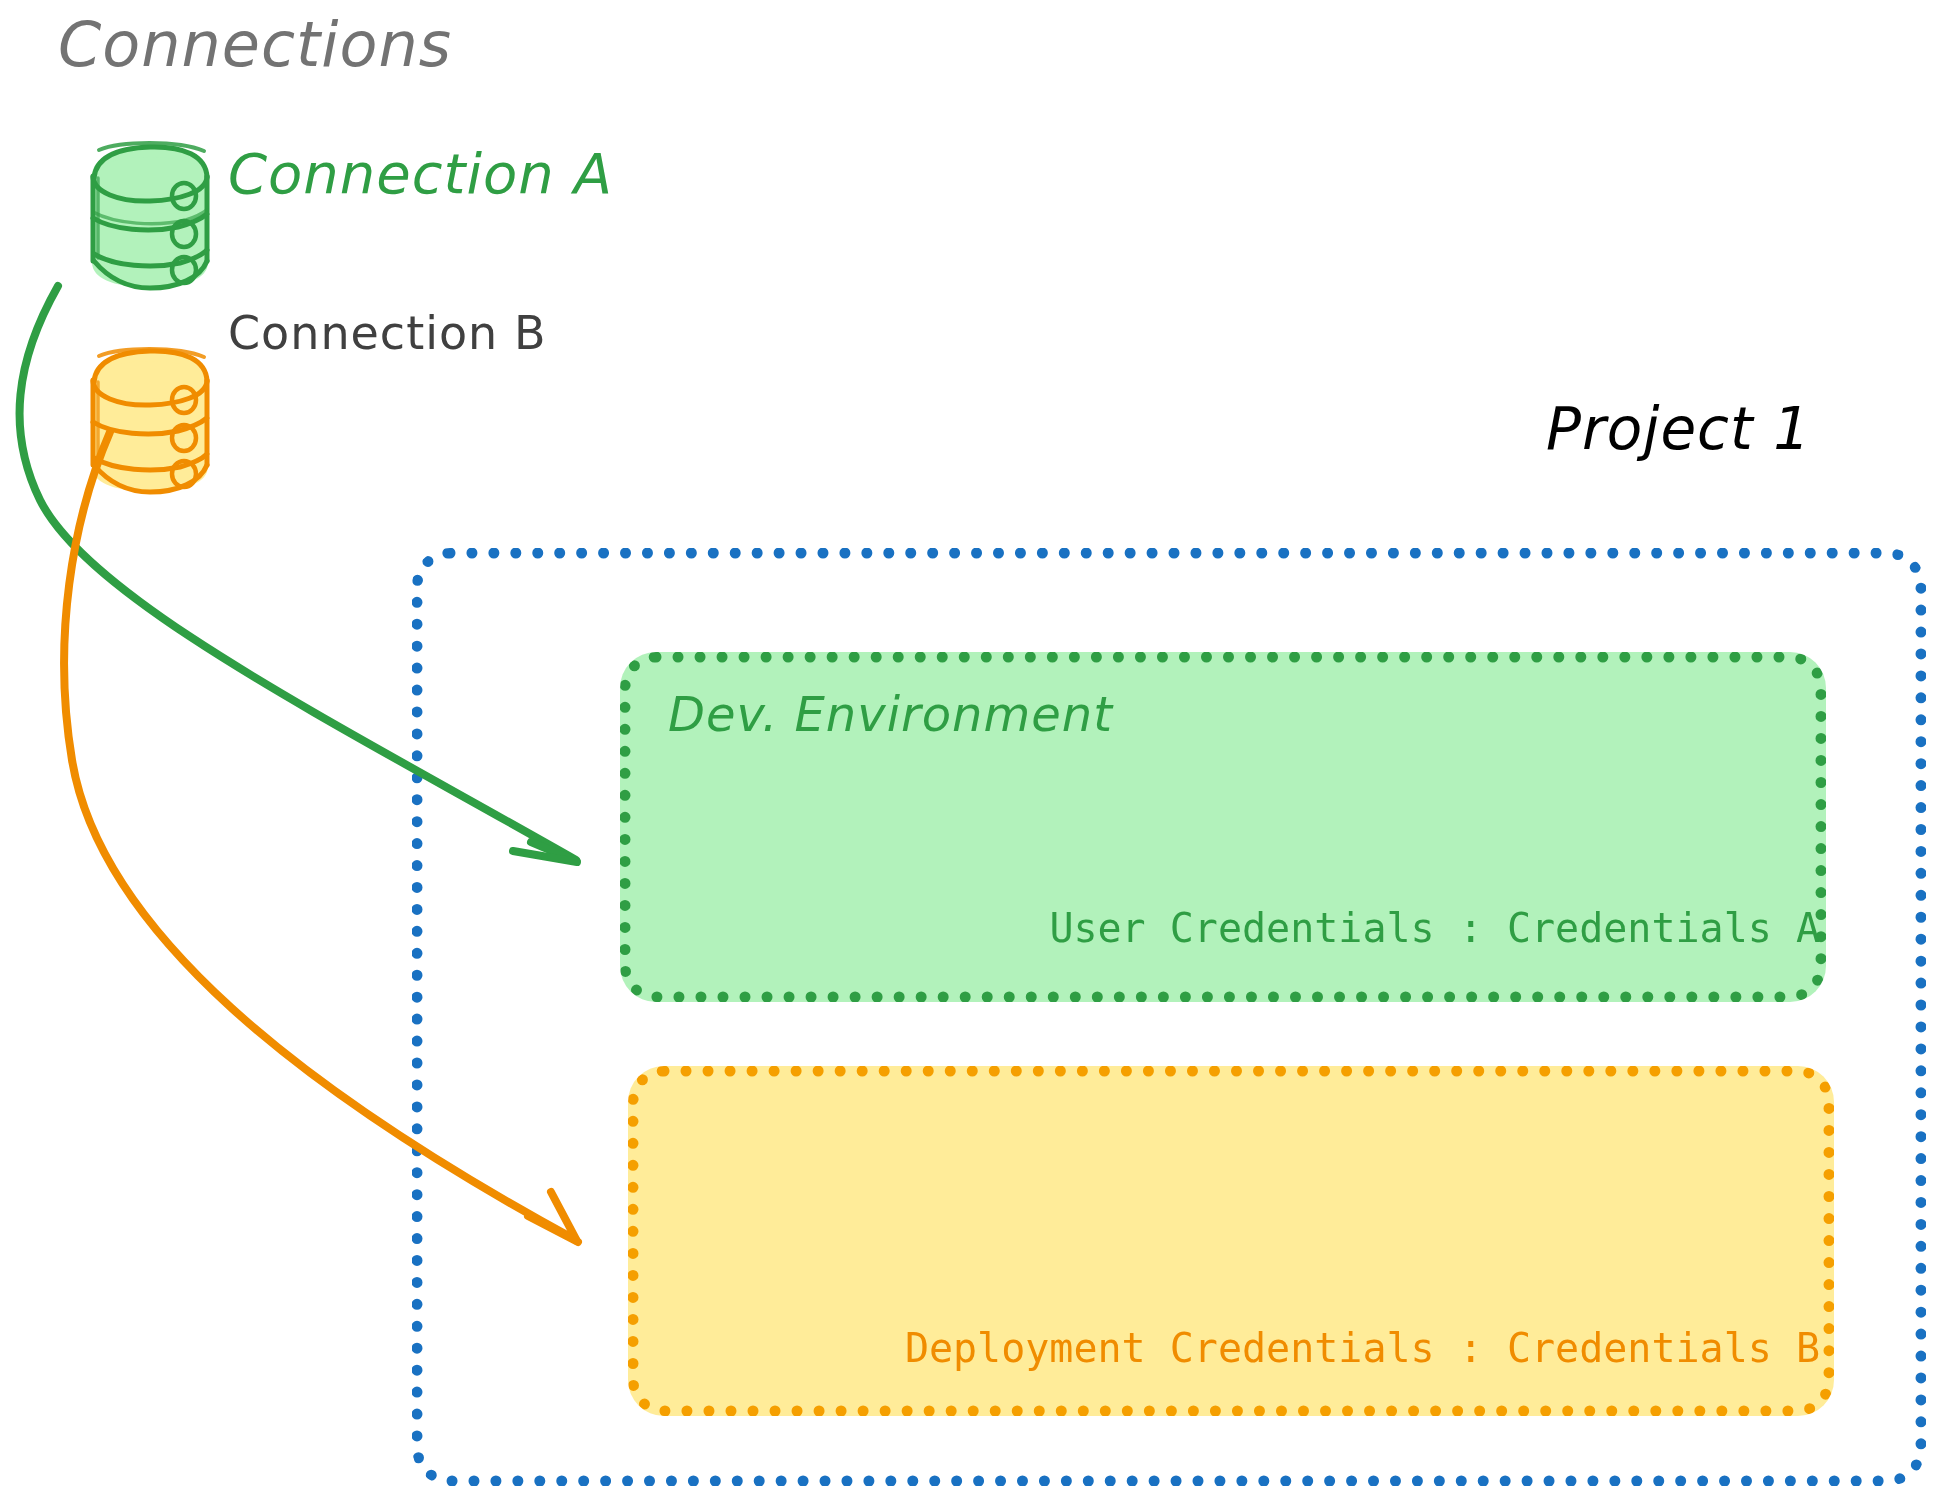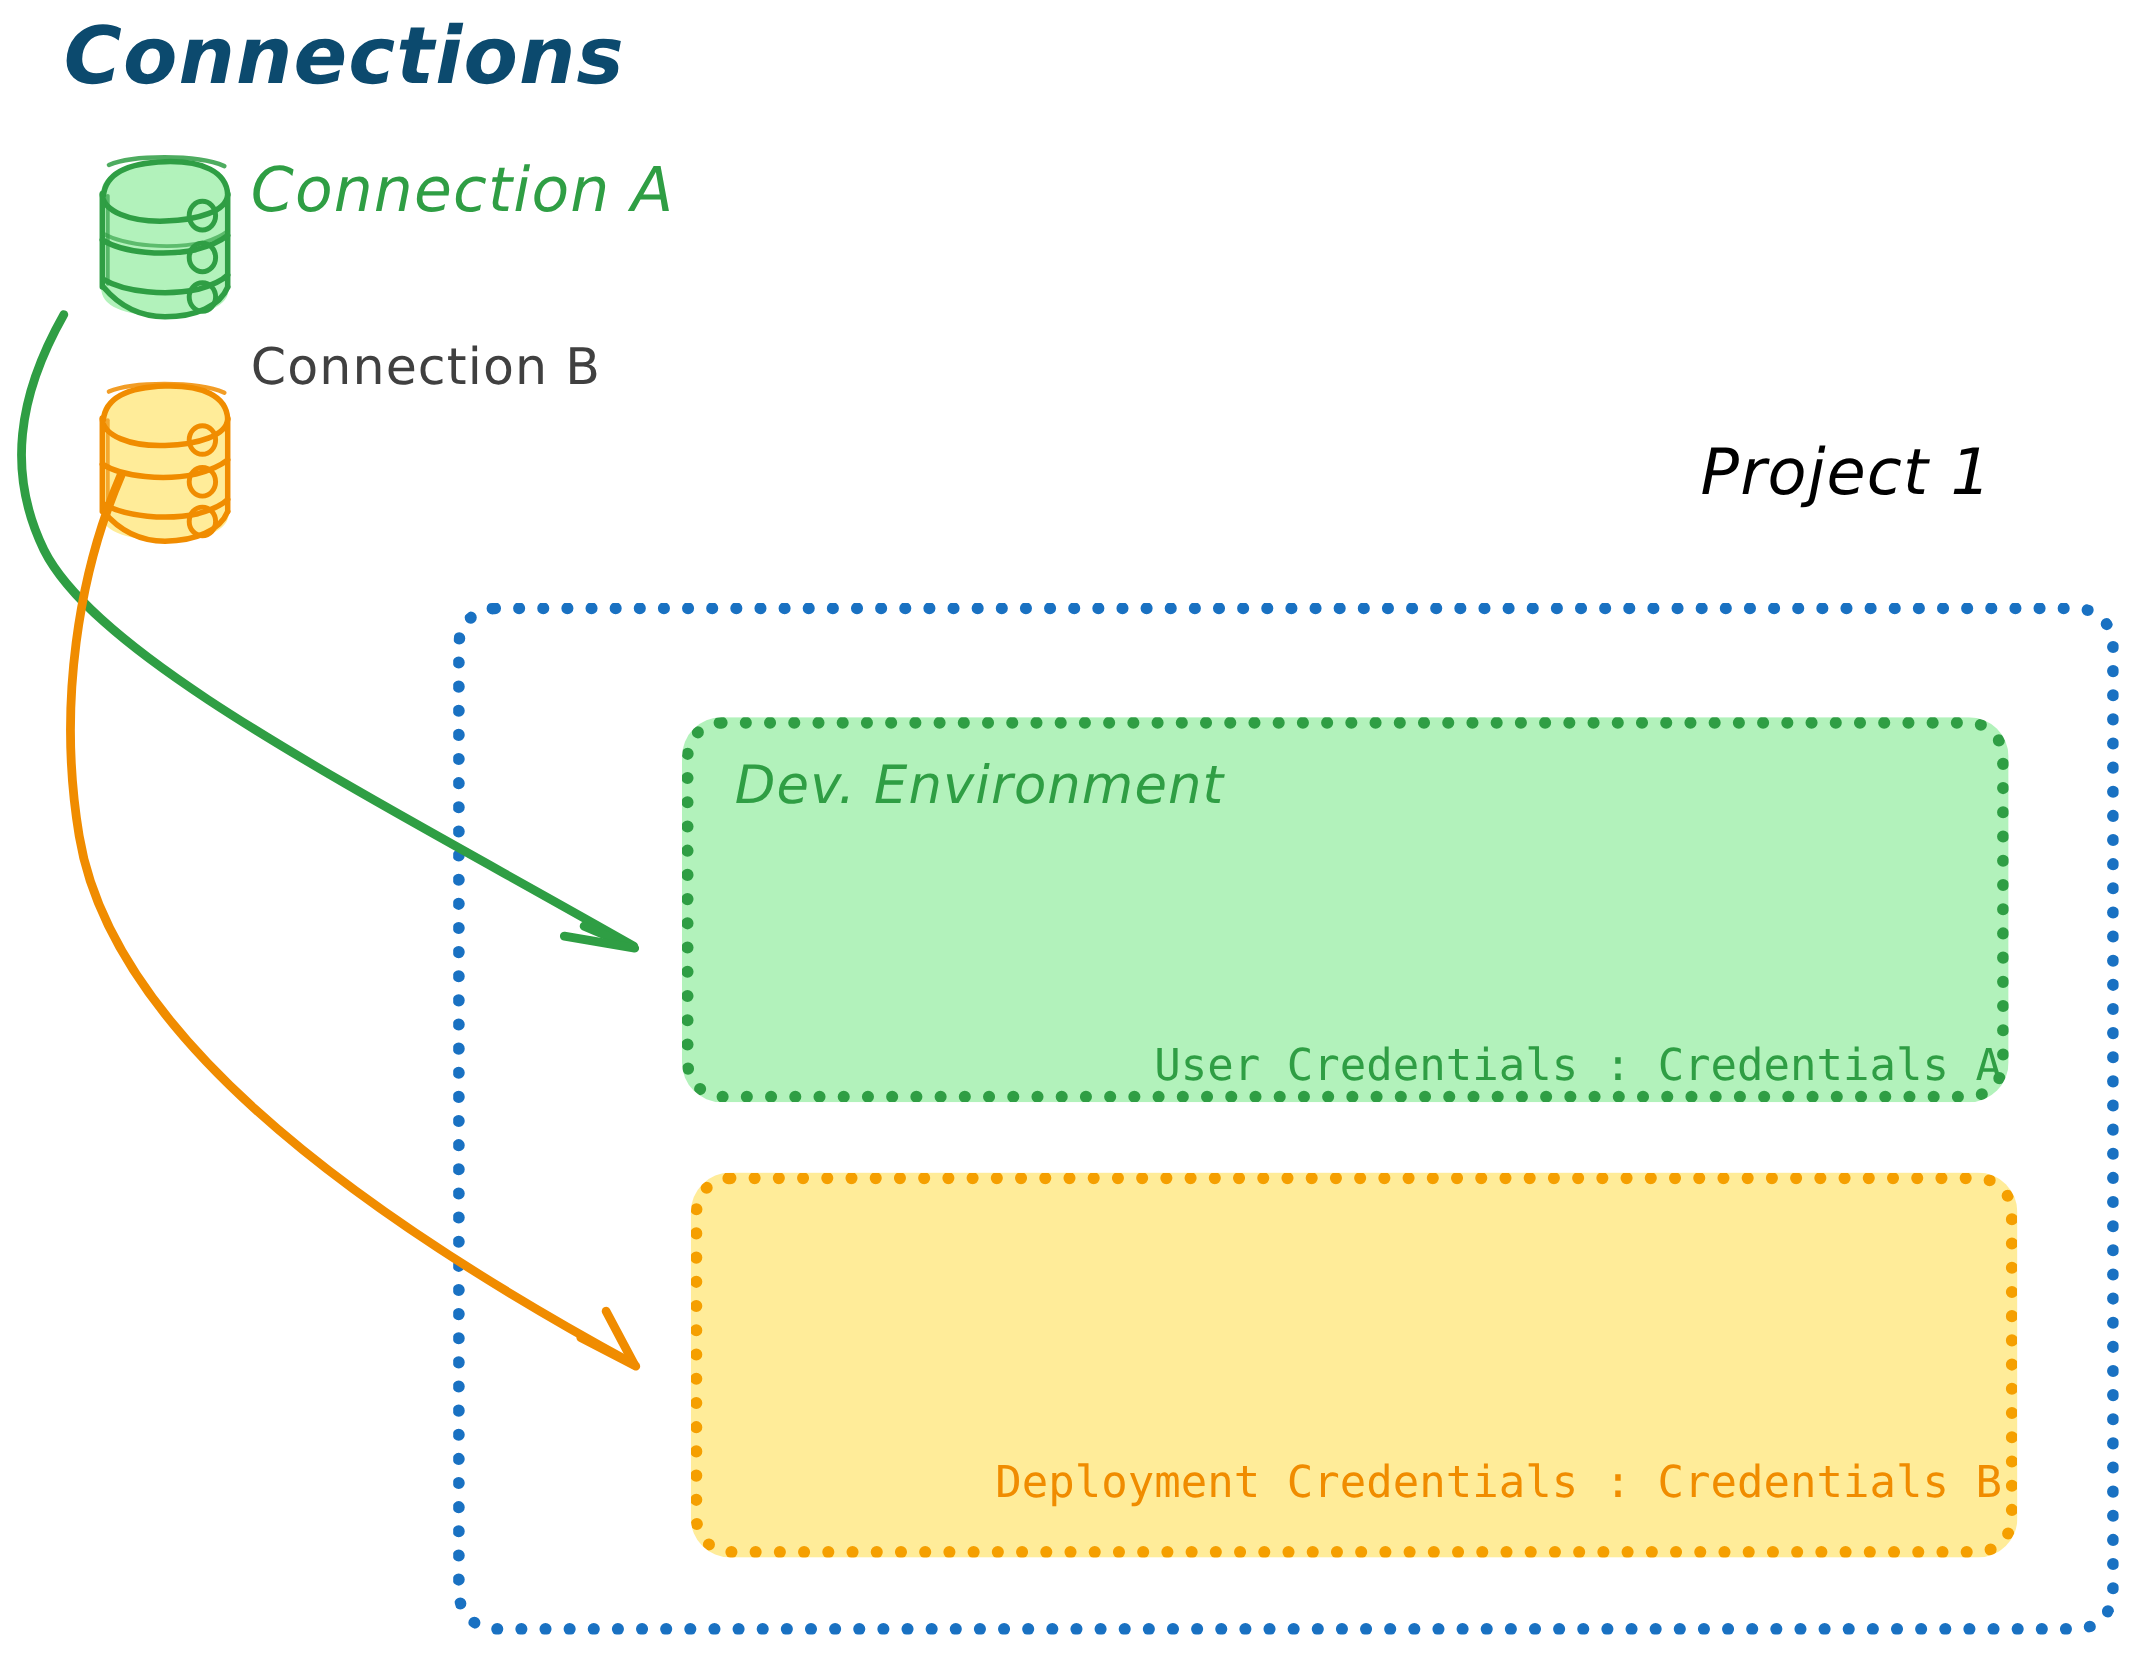--- a/index.html
+++ b/index.html
@@ -7,32 +7,32 @@
   body{width:1948px;height:1506px;overflow:hidden;
        font-family:"DejaVu Sans",sans-serif;}
   #stage{position:relative;width:1948px;height:1506px;background:#fff;}
   #stage svg.layer{position:absolute;left:0;top:0;width:1948px;height:1506px;}
 
   .htext{ font-family:"DejaVu Sans",sans-serif; }
 
   
   .lbl{position:absolute;white-space:pre;line-height:1;}
 
-  #title-connections{left:58px;top:14px;font-size:72px;color:#0c4a6e;
-      font-weight:700;font-style:italic;letter-spacing:1px;}
+  #title-connections{left:58px;top:14px;font-size:62px;color:#737373;
+      font-weight:400;font-style:italic;letter-spacing:1px;}
 
   #label-conn-a{left:228px;top:146px;font-size:56px;color:#2f9e44;font-style:italic;letter-spacing:1px;}
   #label-conn-b{left:228px;top:310px;font-size:46px;color:#404040;letter-spacing:1px;}
   #label-project{left:1546px;top:400px;font-size:58px;color:#000000;font-style:italic;letter-spacing:1px;}
 
   #label-dev-title{left:668px;top:690px;font-size:48px;color:#2f9e44;font-style:italic;letter-spacing:1px;}
   #label-prod-title{left:680px;top:1110px;font-size:48px;color:#f08c00;font-style:italic;letter-spacing:1px;}
 
   .mono{font-family:"DejaVu Sans Mono",monospace;letter-spacing:0px;}
-  #label-dev-cred{right:128px;top:908px;font-size:40px;color:#2f9e44;margin-top:41px;}
+  #label-dev-cred{right:128px;top:908px;font-size:40px;color:#2f9e44;}
   #label-prod-cred{right:128px;top:1328px;font-size:40px;color:#f08c00;}
 
   
   .dotbox{position:absolute;box-sizing:border-box;}
   #box-project{left:412px;top:548px;width:1514px;height:938px;
       border:11px dotted #1971c2;border-radius:38px;background:transparent;}
   #box-dev{left:620px;top:652px;width:1206px;height:350px;
       border:11px dotted #2f9e44;border-radius:36px;background:#b2f2bb;}
   #box-prod{left:628px;top:1066px;width:1206px;height:350px;
       border:11px dotted #f59f00;border-radius:36px;background:#ffec99;}

